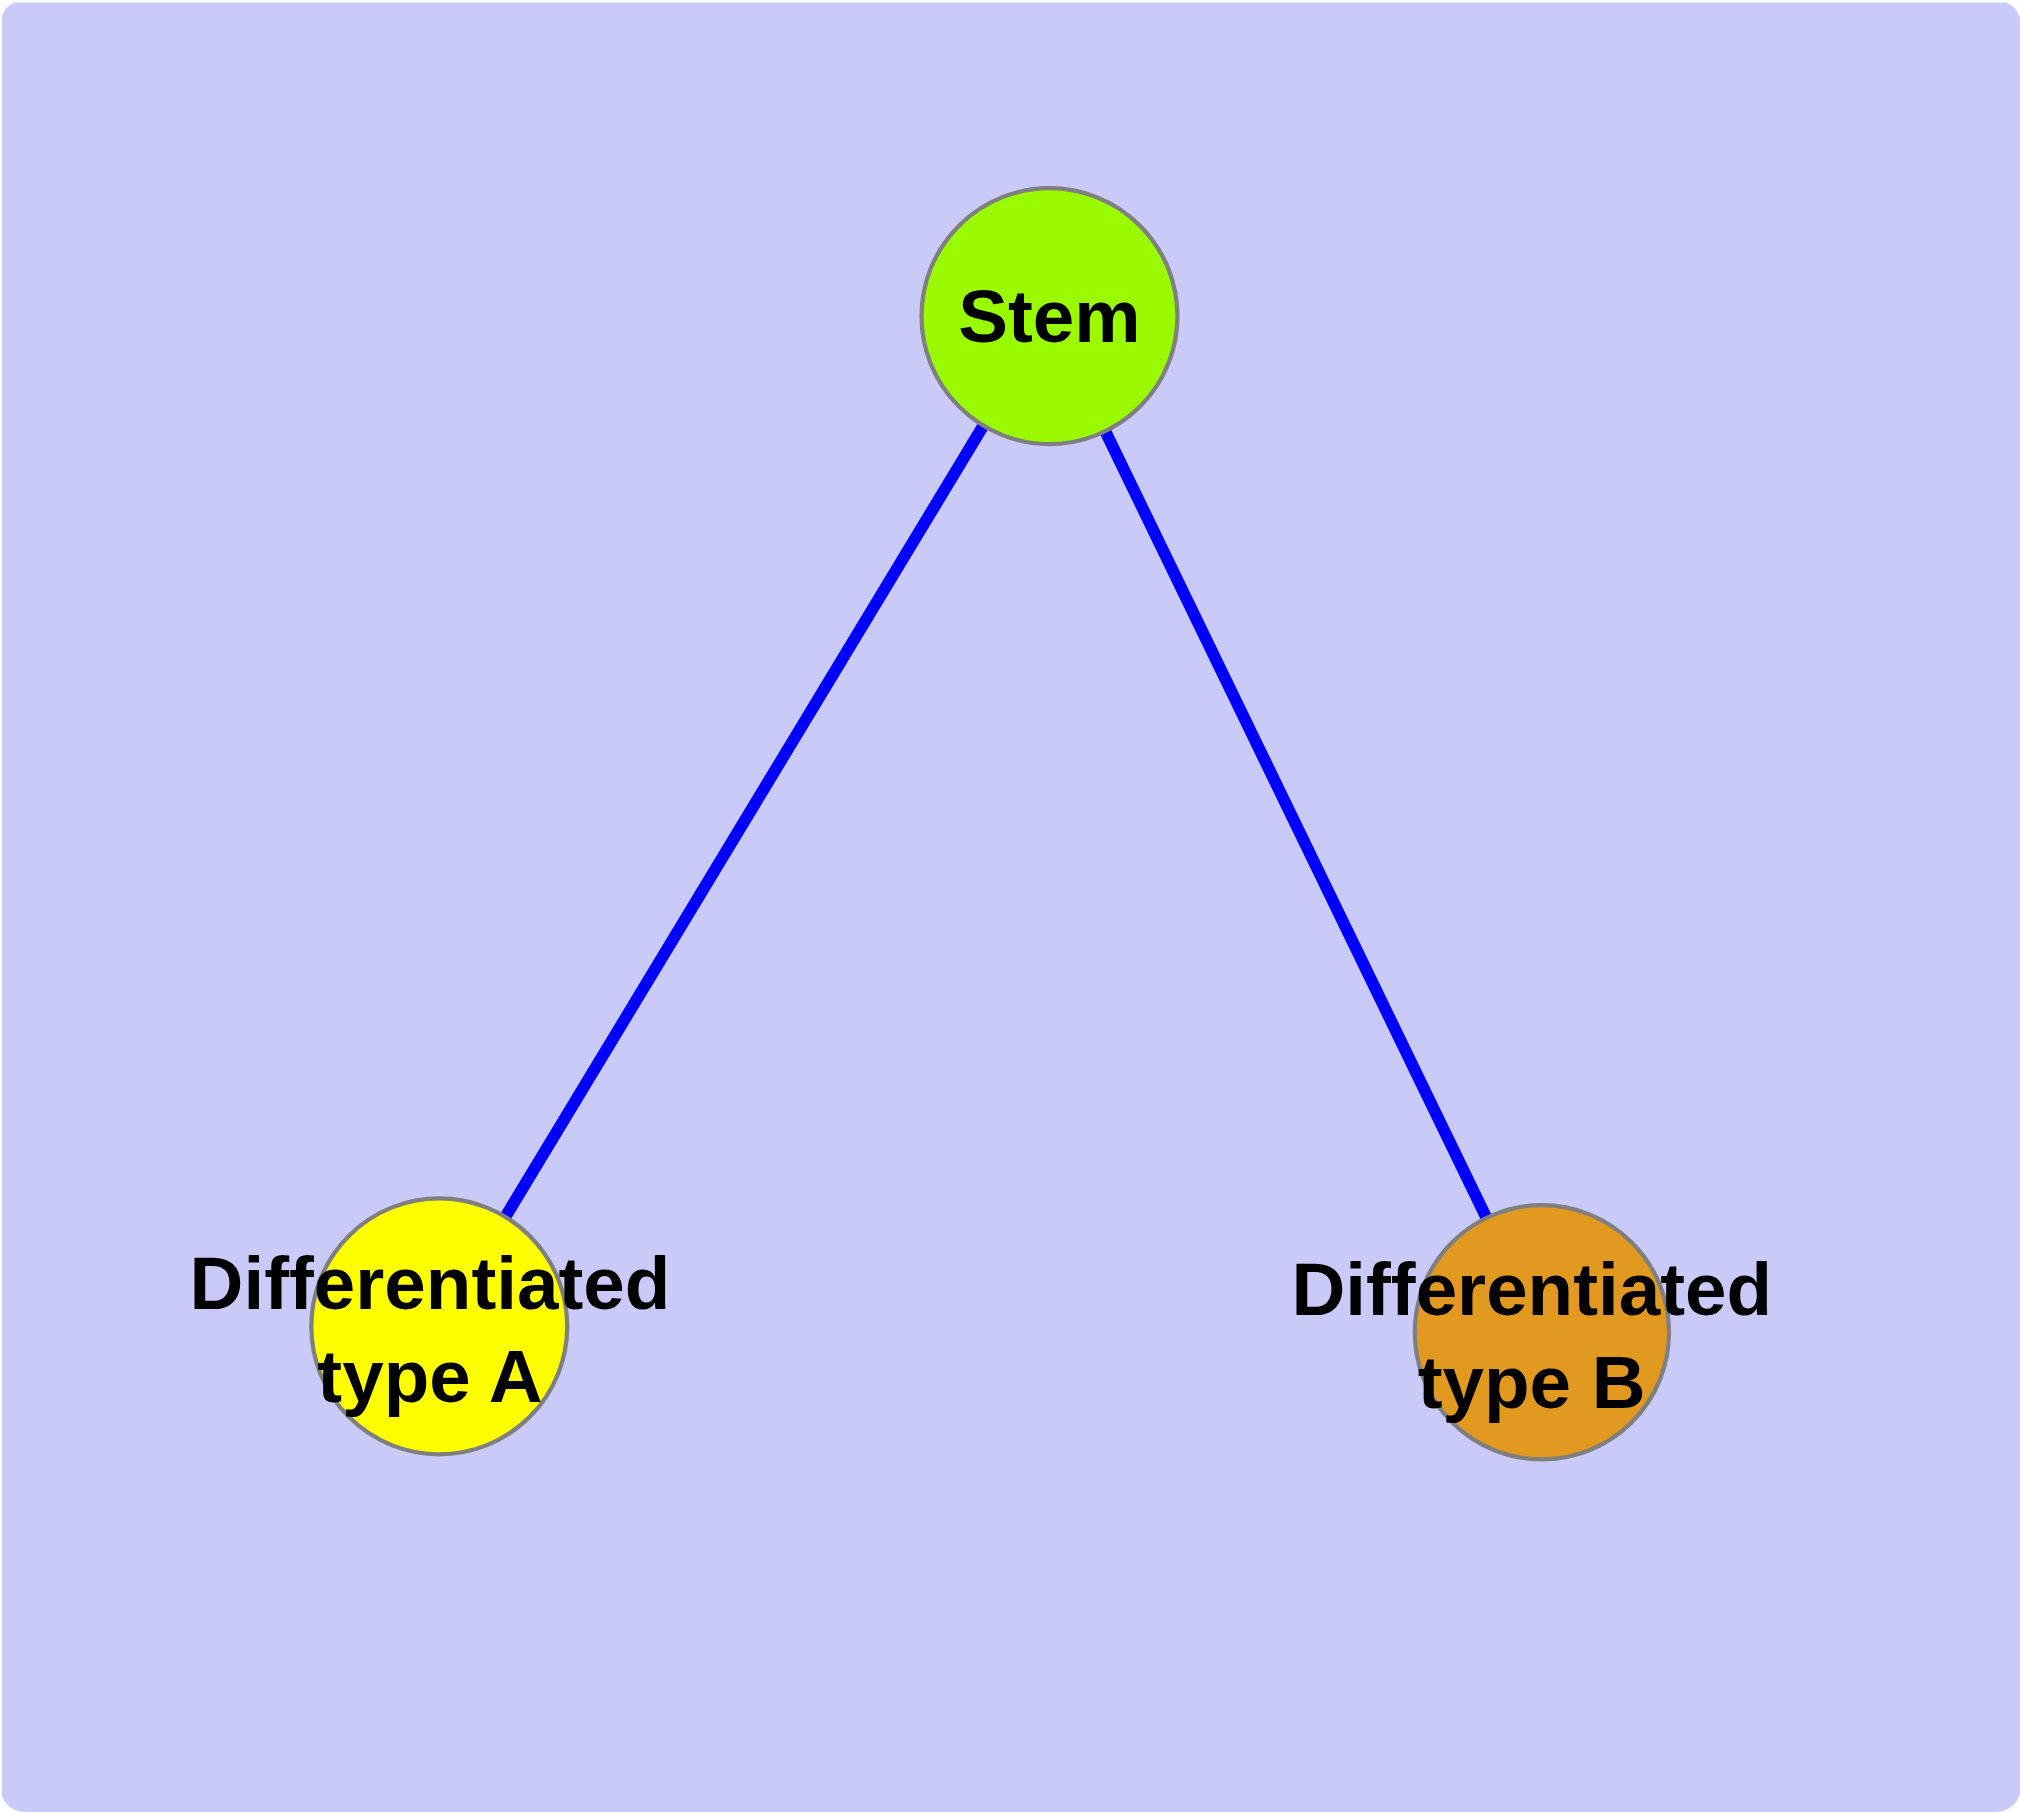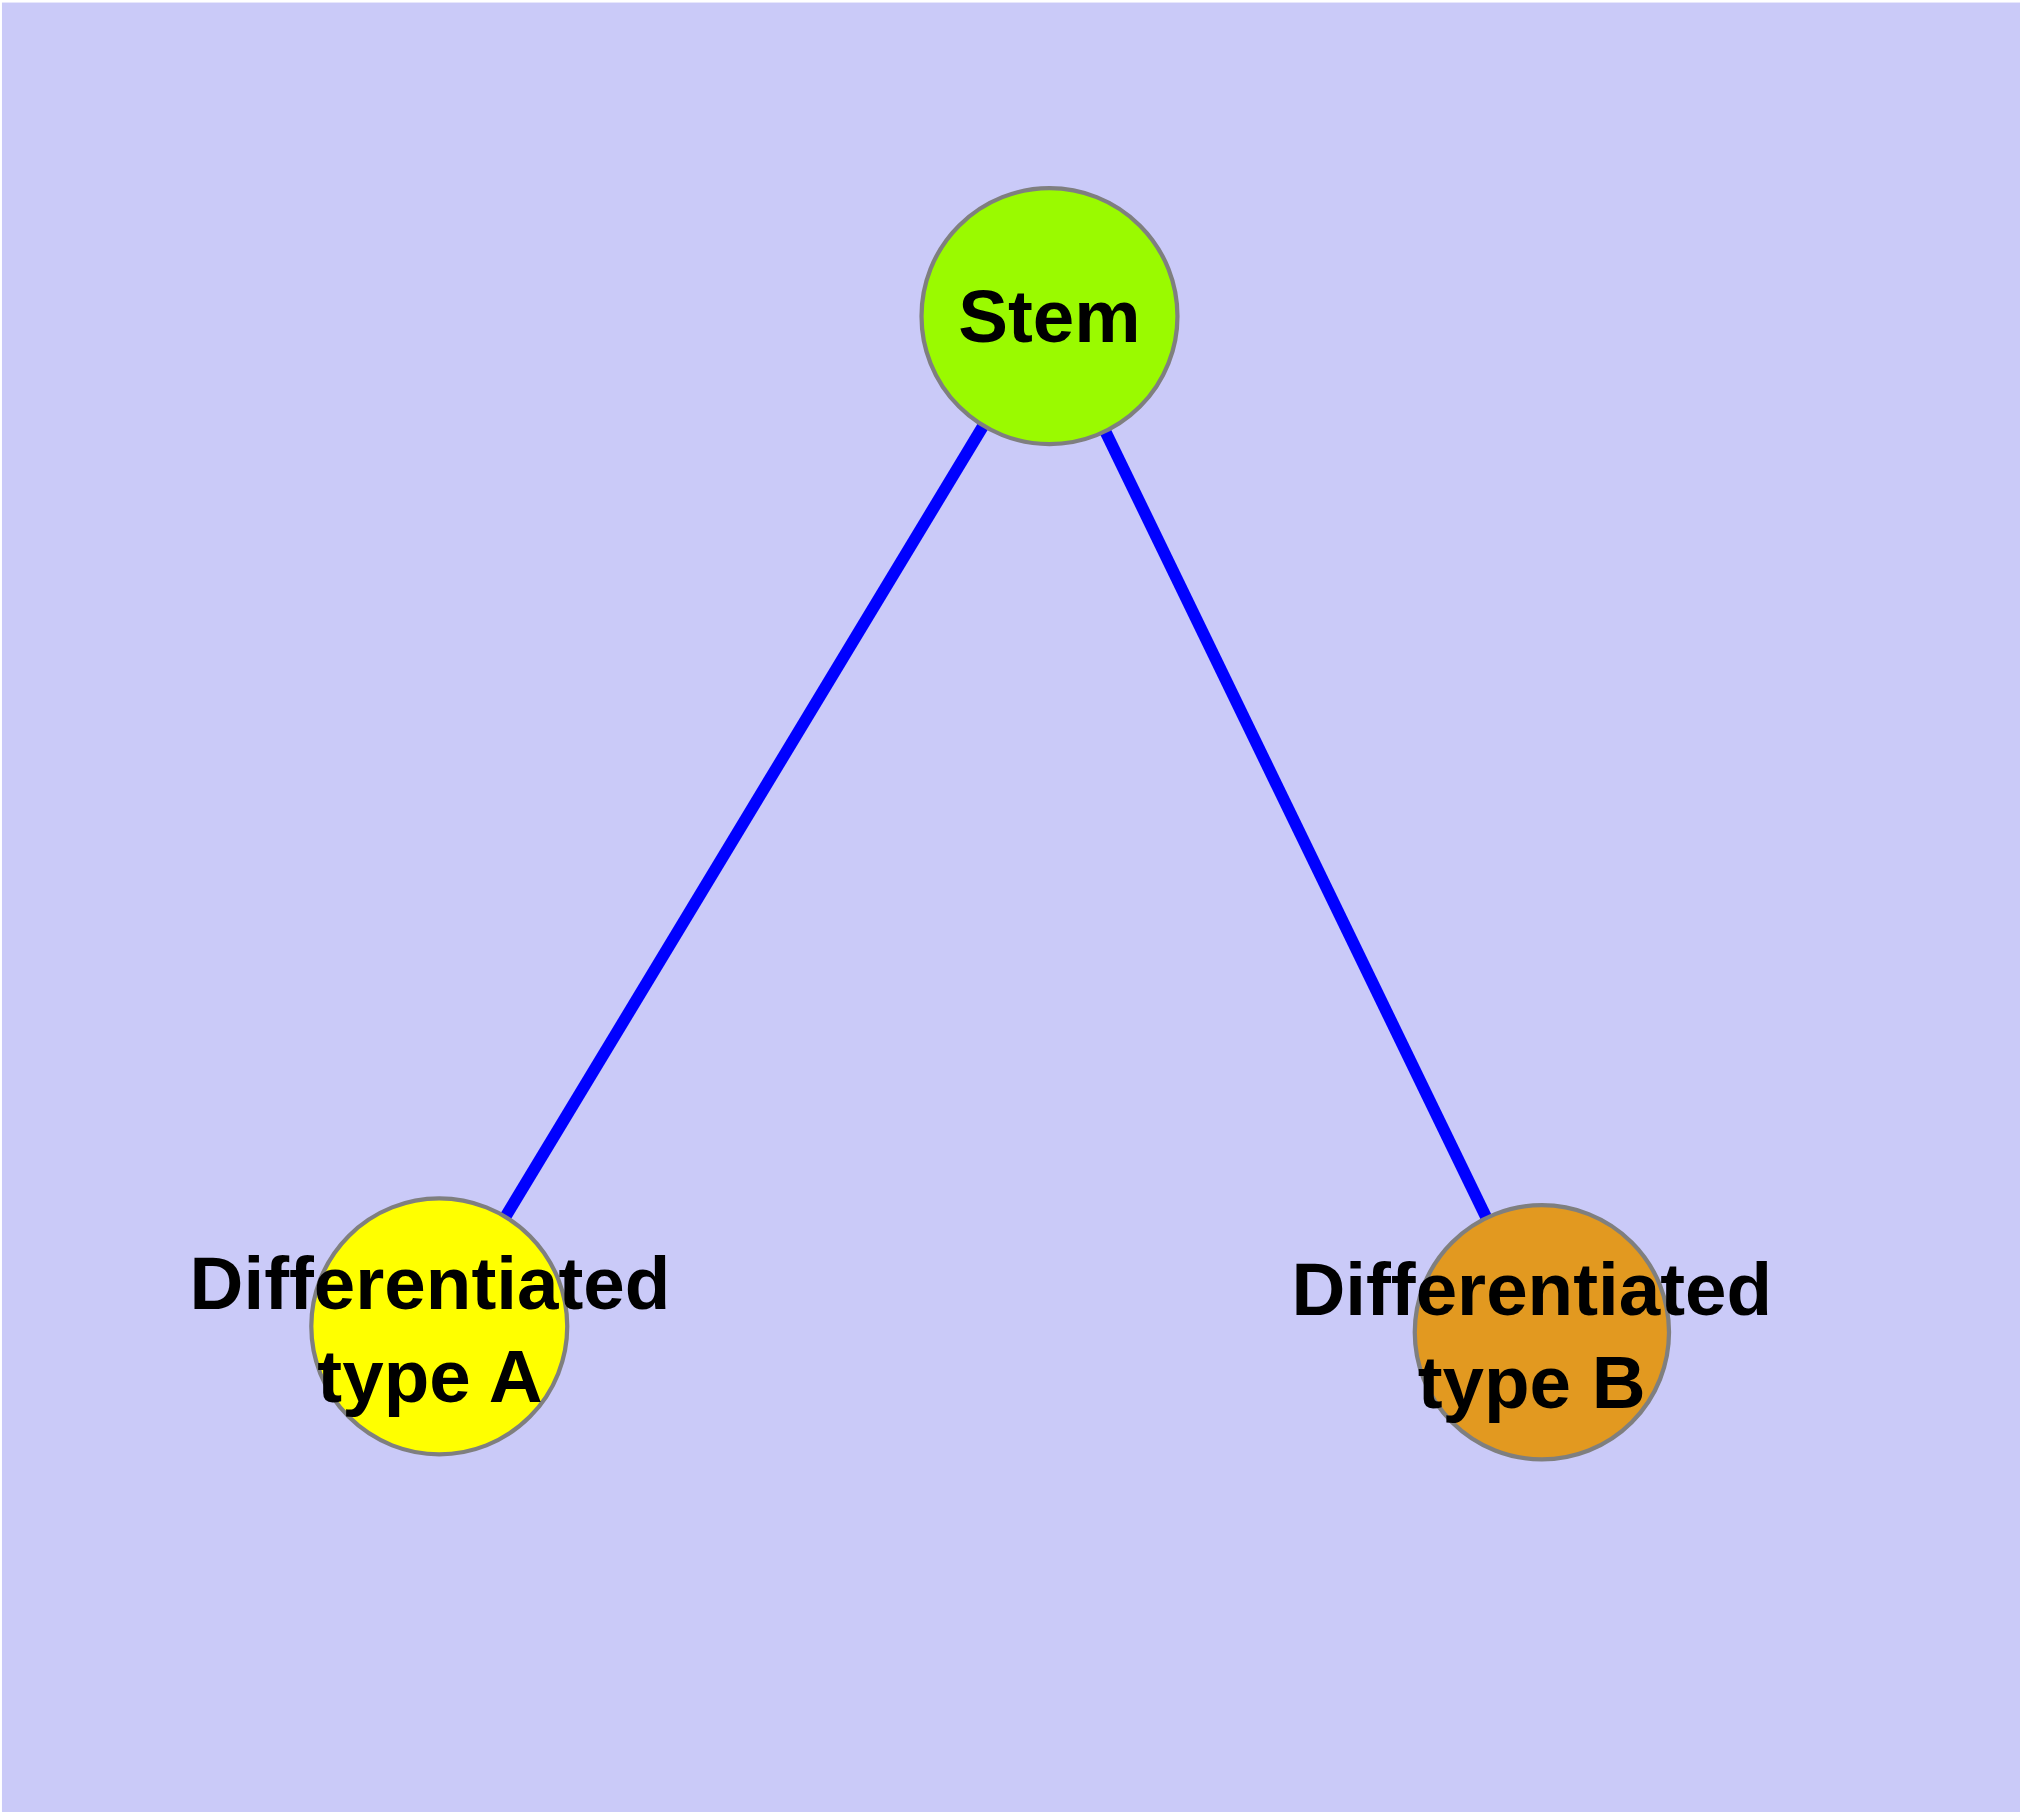--- a/index.html
+++ b/index.html
@@ -5,20 +5,21 @@
   html, body {
     margin: 0;
     padding: 0;
     background: #ffffff;
   }
   .canvas-wrap {
     width: 2021px;
     height: 1812px;
     background: #ffffff;
     overflow: hidden;
+    border-radius: 25px;
   }
   svg {
     display: block;
   }
   .node-label {
     font-family: "Liberation Sans", sans-serif;
     font-weight: bold;
     font-size: 88px;
   }
 </style>

